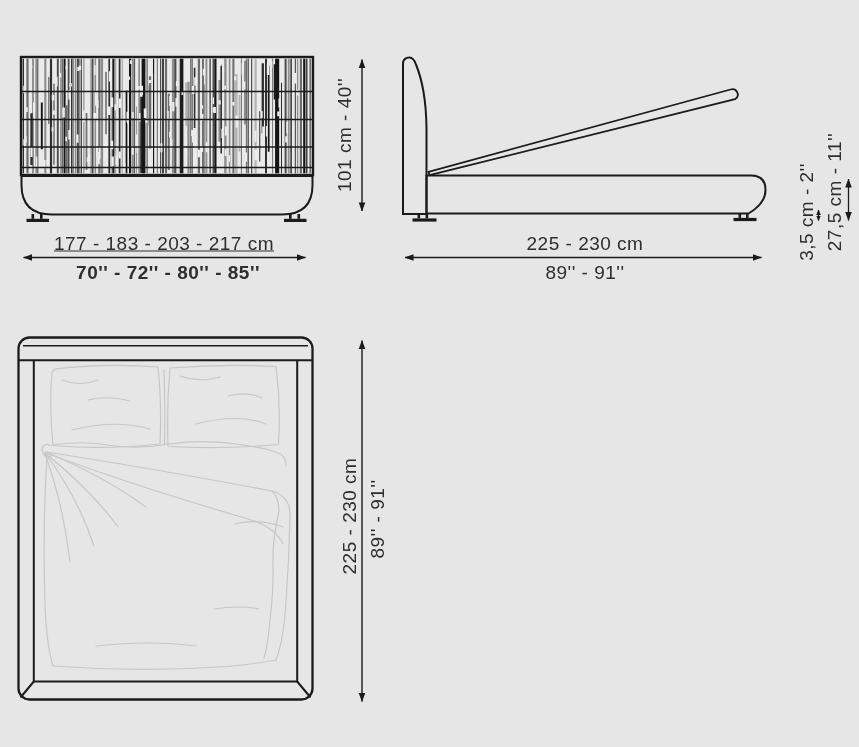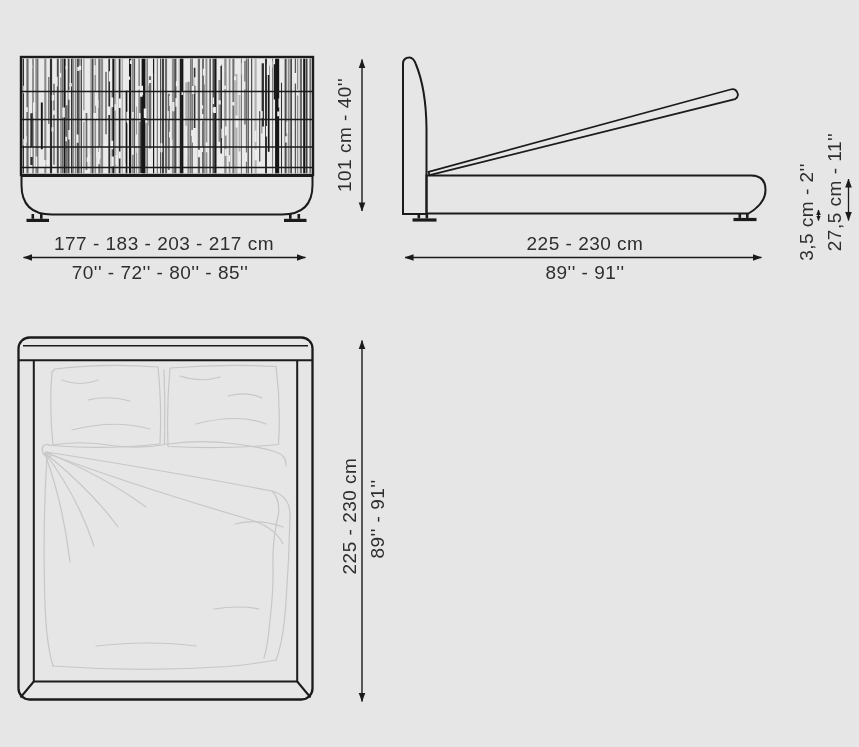--- a/index.html
+++ b/index.html
@@ -336,22 +336,22 @@
         <path d="M235,524 Q258,518 283,527"></path>
         <path d="M53,666 Q140,672.5 228,666.5 Q258,663.5 276,660"></path>
         <path d="M96,646 Q150,640 196,646"></path>
         <path d="M214,609 Q240,605 259,609"></path>
       </g>
 
       <line class="ink" x1="362" y1="340.5" x2="362" y2="701.5" stroke-width="1.4" marker-start="url(#ah)" marker-end="url(#ah)"></line>
     </g>
   </svg>
 
-  <div class="dim-label" style="left:164px;top:243px;">177 - 183 - 203 - 217 cm</div>
-  <div class="dim-label" style="left:160px;top:272px;">70'' - 72'' - 80'' - 85''</div>
+  <div class="dim-label" style="left:164px;top:243px;text-decoration:underline;">177 - 183 - 203 - 217 cm</div>
+  <div class="dim-label" style="left:168px;top:272px;font-weight:bold;">70'' - 72'' - 80'' - 85''</div>
   <div class="dim-label rot" style="left:344px;top:135px;">101 cm - 40''</div>
 
   <div class="dim-label" style="left:585px;top:243px;">225 - 230 cm</div>
   <div class="dim-label" style="left:585px;top:272px;">89'' - 91''</div>
   <div class="dim-label rot" style="left:806px;top:212px;">3,5 cm - 2''</div>
   <div class="dim-label rot" style="left:834px;top:192px;">27,5 cm - 11''</div>
 
   <div class="dim-label rot" style="left:349px;top:516px;">225 - 230 cm</div>
   <div class="dim-label rot" style="left:377px;top:519px;">89'' - 91''</div>
 </div>

